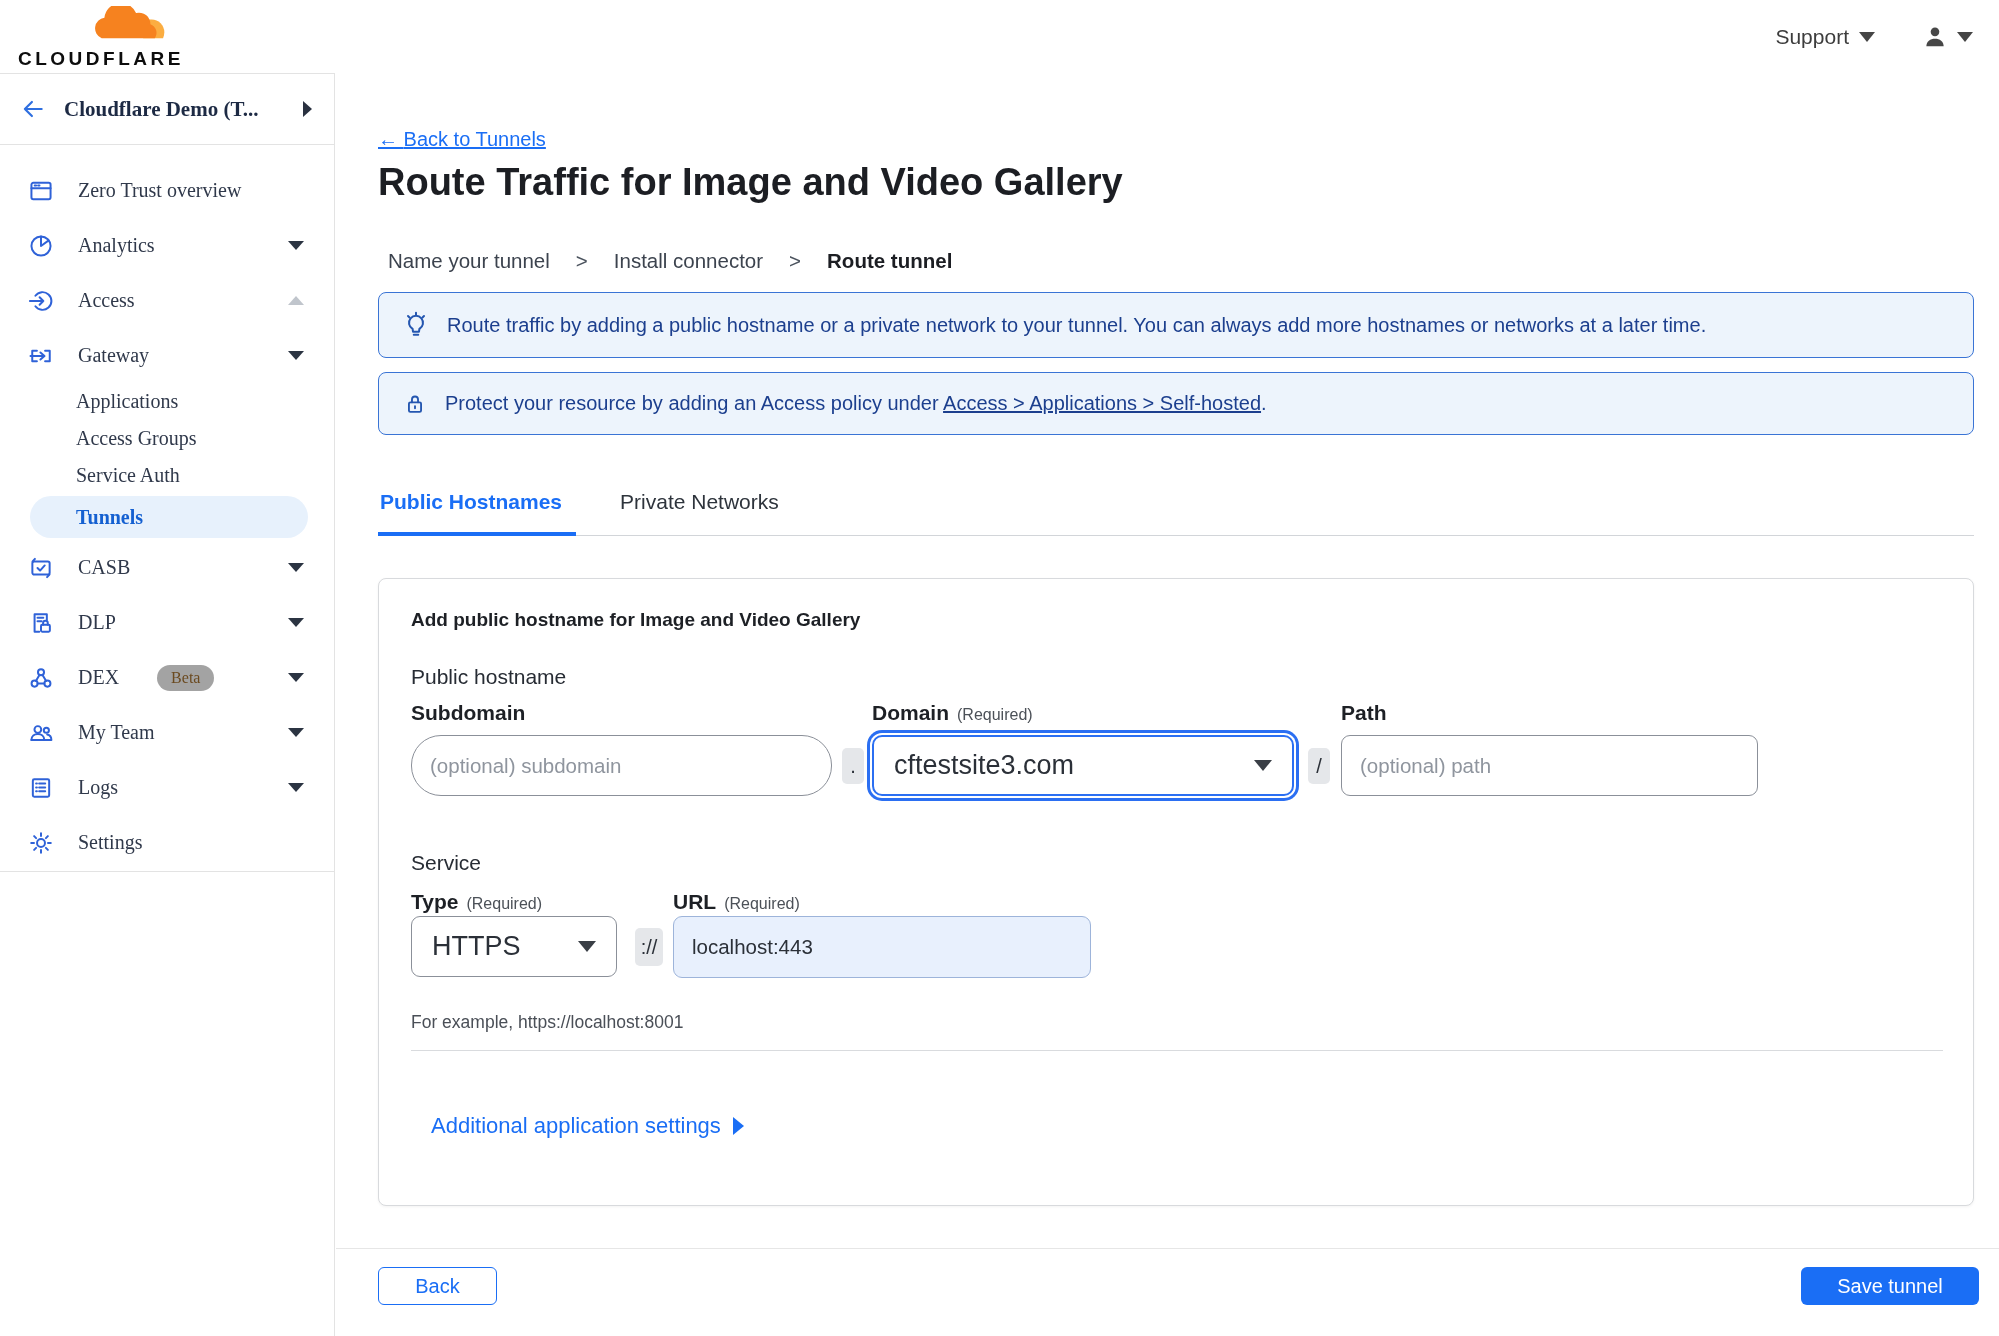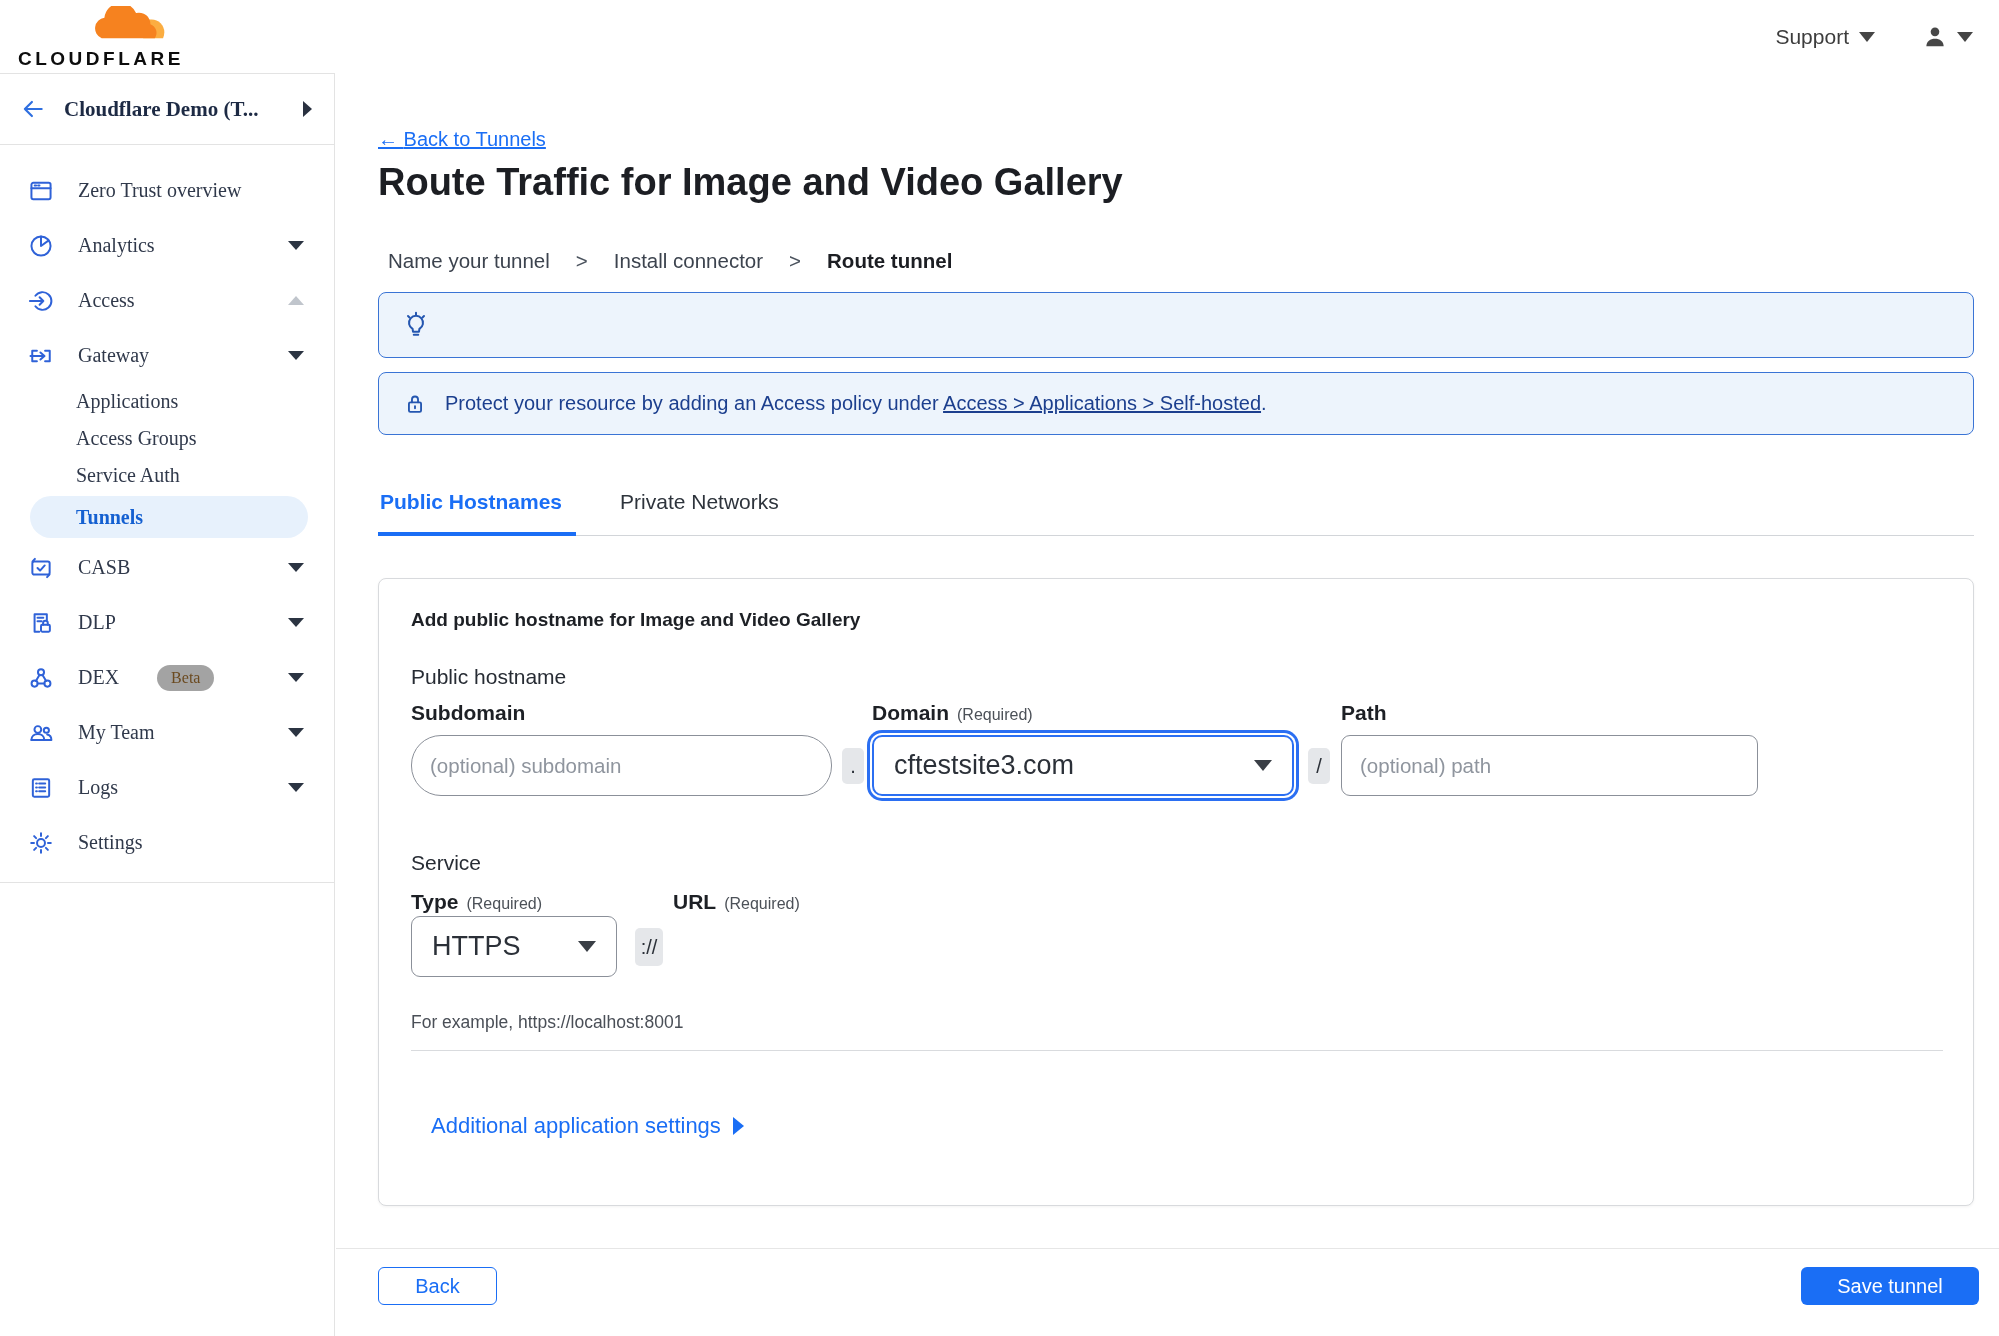--- a/index.html
+++ b/index.html
@@ -20,21 +20,21 @@
   .user-menu { display:flex; align-items:center; gap:8px; cursor:pointer; }
 
   
   .sidebar { position:absolute; top:73px; left:0; width:335px; height:1263px;
     background:#fff; border-right:1px solid #e3e3e3;font-family:Liberation Serif, serif; }
   .team-row { height:72px; display:flex; align-items:center; gap:18px; padding:0 22px 0 20px;
     border-top:1px solid #e3e3e3; border-bottom:1px solid #e3e3e3; cursor:pointer; }
   .team-name { font-size:21px; font-weight:700; color:#1d2a44; flex:1; white-space:nowrap; overflow:hidden; }
   .chev-right { width:0; height:0; border-top:8px solid transparent; border-bottom:8px solid transparent;
     border-left:9px solid #2a3140; }
-  .navlist { padding-top:18px; padding-bottom:12px; border-bottom:1px solid #e3e3e3; }
+  .navlist { padding-top:18px; padding-bottom:1px; border-bottom:1px solid #e3e3e3; }
   .nav-item { position:relative; height:55px; display:flex; align-items:center; gap:22px;
     padding-left:26px; font-size:20px; color:#30394b; cursor:pointer; }
   .nav-item .nicon { width:30px; height:30px; display:flex; align-items:center; justify-content:center; }
   .nav-caret { position:absolute; right:30px; width:0; height:0;
     border-left:8px solid transparent; border-right:8px solid transparent; border-top:9px solid #2b3442; }
   .nav-caret.up { border-top:none; border-bottom:9px solid #c0c5cc; }
   .sub-item { height:37px; display:flex; align-items:center; padding-left:76px;
     font-size:20px; color:#30394b; cursor:pointer; }
   .sub-item.selected { height:42px; margin:2px 26px 2px 30px; padding-left:46px;
     background:#e7f1fc; border-radius:21px; font-weight:700; color:#1460d1; }
@@ -293,20 +293,21 @@
       <span class="step current">Route tunnel</span>
     </div>
 
     <div class="banner b1">
       <span>
         <svg viewBox="0 0 24 24" width="30" height="30" fill="none" stroke="#2456b0" stroke-width="1.6" stroke-linecap="round" stroke-linejoin="round">
           <path d="M9.3 15.2 a5.6 5.6 0 1 1 5.4 0 l-.3 2.1 h-4.8 l-.3-2.1 z M10.2 19.8 h3.6"></path>
           <path d="M12 2.2 v1.6 M5.6 4.8 l1.2 1.2 M18.4 4.8 l-1.2 1.2"></path>
         </svg>
       </span>
+      <span>Route traffic by adding a public hostname or a private network to your tunnel. You can always add more hostnames or networks at a later time.</span>
     </div>
 
     <div class="banner b2">
       <span>
         <svg viewBox="0 0 24 24" width="28" height="28" fill="none" stroke="#2456b0" stroke-width="1.6" stroke-linecap="round" stroke-linejoin="round">
           <rect x="6.8" y="10.6" width="10.4" height="8.2" rx="1.2"></rect>
           <path d="M9.4 10.6 V8.2 a2.6 2.6 0 0 1 5.2 0 v2.4 M12 13.8 v1.8"></path>
         </svg>
       </span>
       <span>
@@ -351,20 +352,21 @@
       </div>
       <div class="field-label" style="left:294px; top:311px;">
         <span>URL</span><span class="req">(Required)</span>
       </div>
 
       <div class="selectbox" style="left:32px; top:337px; width:206px;">
         <span>HTTPS</span>
         <span class="sel-caret"></span>
       </div>
       <div class="chip" style="left:256px; top:349px; width:28px; height:38px;">://</div>
+      <input class="tinput url-filled" style="left: 294px; top: 337px; width: 418px; height: 62px;" value="localhost:443">
 
       <div class="example">For example, https://localhost:8001</div>
       <div class="card-divider"></div>
 
       <div class="add-settings">
         <span>Additional application settings</span>
         <span class="play"></span>
       </div>
     </div>
 

